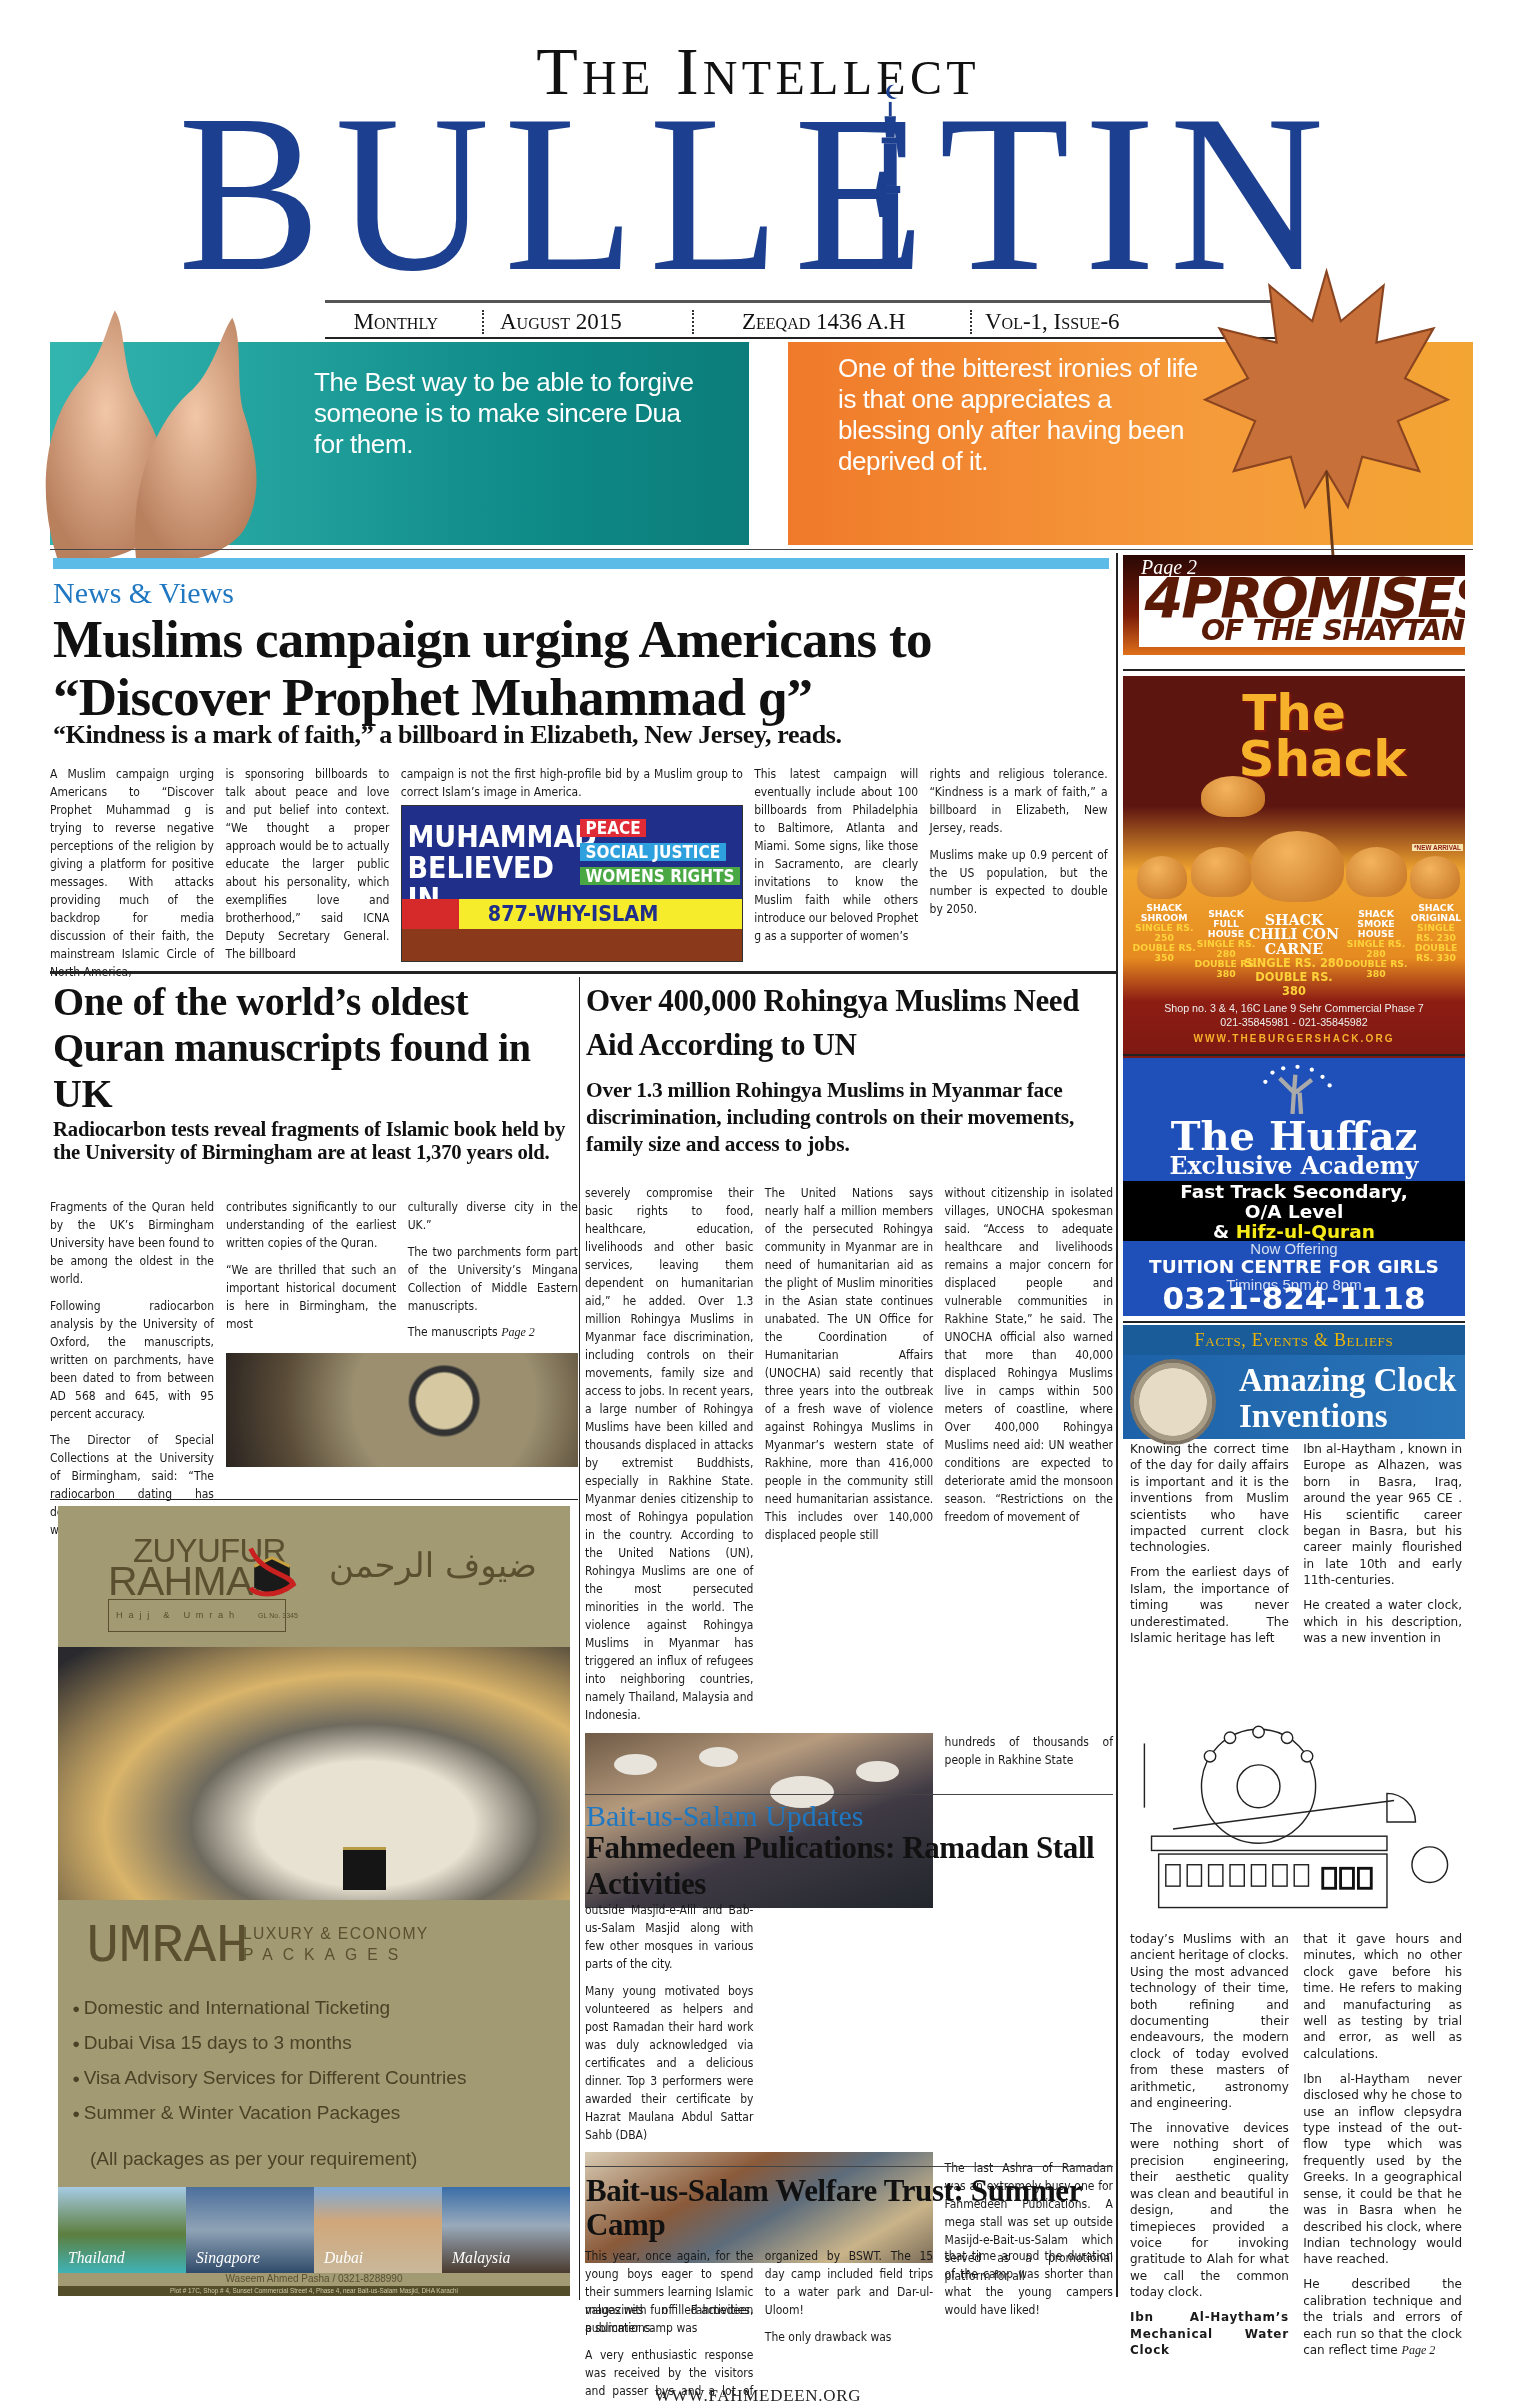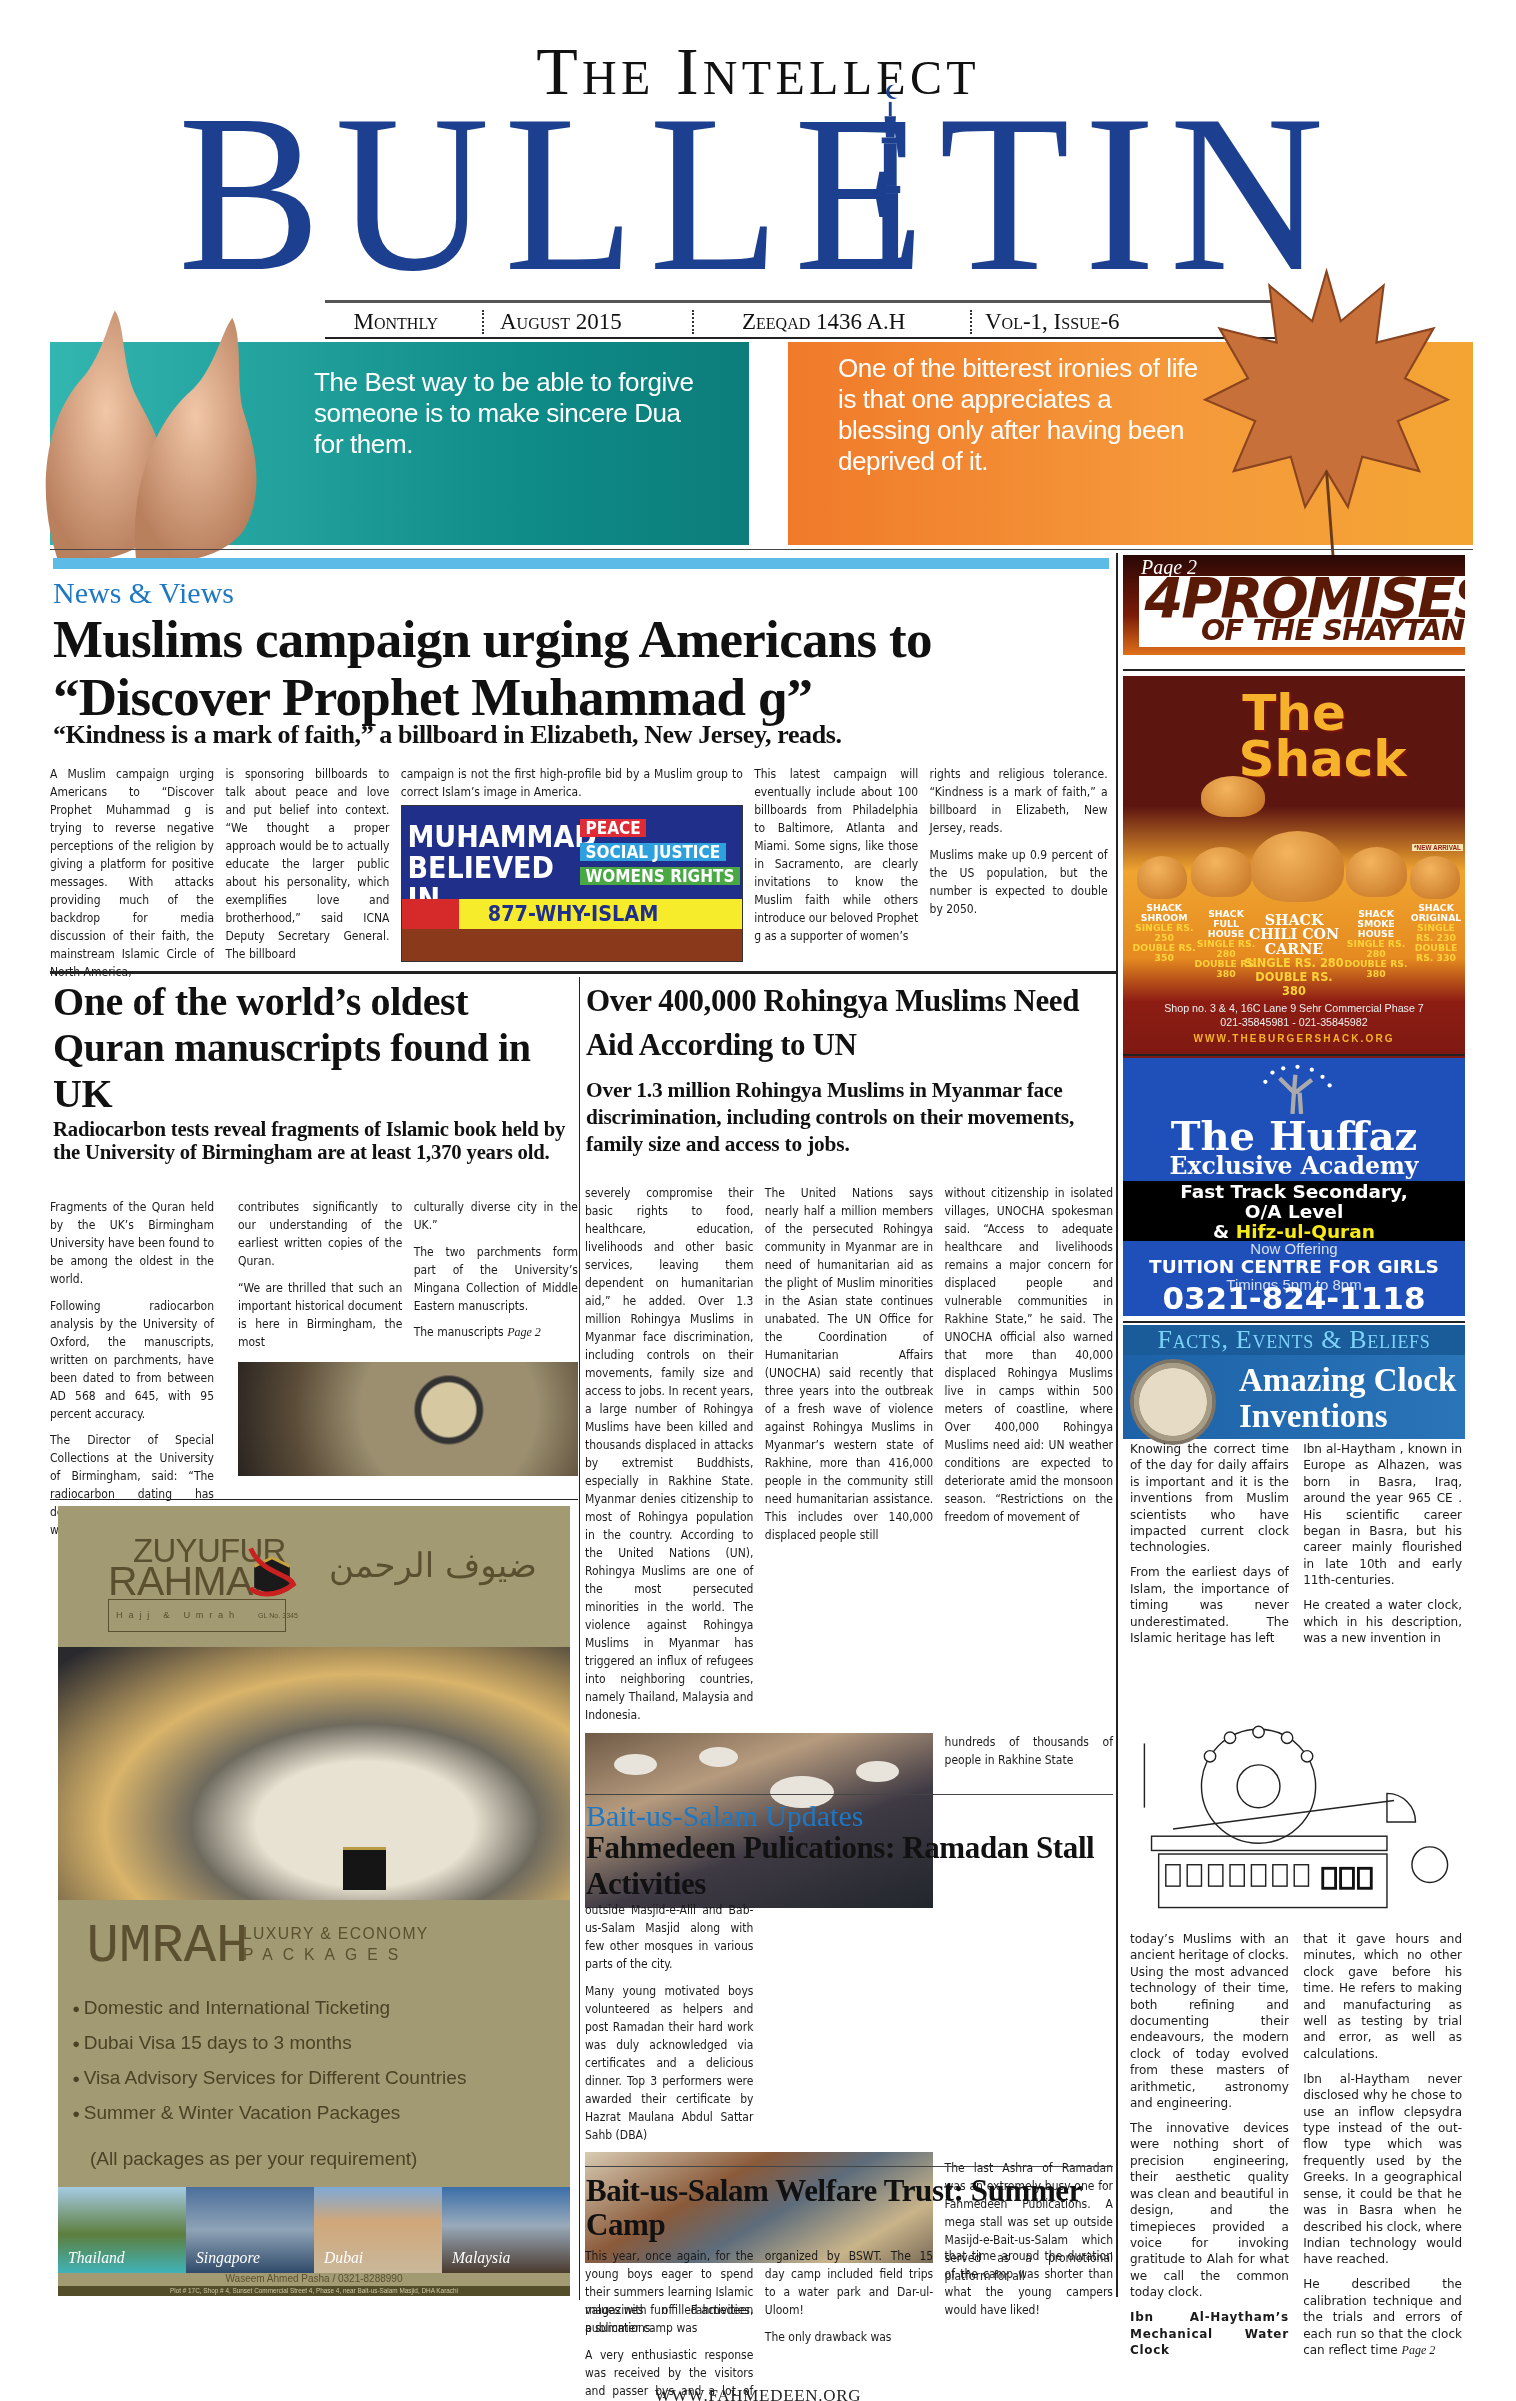--- a/index.html
+++ b/index.html
@@ -66,21 +66,21 @@
 #huffaz .tree{position:absolute;left:128px;top:5.7px;width:93px;height:50px}
 #huffaz .h1{position:absolute;left:0;right:0;top:58px;font-size:40px;line-height:40px;font-weight:bold;font-family:"DejaVu Serif",serif}
 #huffaz .h2{position:absolute;left:0;right:0;top:98px;font-size:23.5px;font-weight:bold;font-family:"DejaVu Serif",serif}
 #huffaz .band{position:absolute;left:0;right:0;top:114px;height:60px;background:#000;font-weight:bold;font-size:18.5px;line-height:20px;padding-top:1.4px;font-family:"DejaVu Sans",sans-serif}
 #huffaz .band .y{color:#f7ea19}
 #huffaz .off1{position:absolute;left:0;right:0;top:175px;font-size:15px;color:#d7e0f3}
 #huffaz .off2{position:absolute;left:0;right:0;top:193px;font-size:18.5px;font-weight:900;font-family:"DejaVu Sans",sans-serif}
 #huffaz .off3{position:absolute;left:0;right:0;top:213px;font-size:15px;color:#d7e0f3}
 #huffaz .phone{position:absolute;left:0;right:0;top:237px;font-size:33px;font-weight:900;line-height:33px;font-family:"DejaVu Sans",sans-serif}
 #side-rule3{left:1123px;top:1321px;width:342px;height:2.1px;background:#222}
-#facts-head{left:1123px;top:1325px;width:342px;height:30px;background:#1a5c9a;color:#7dd3fc;font-family:"Liberation Serif",serif;font-size:26px;line-height:30px;text-align:center;font-variant:small-caps;letter-spacing:0.7px}
+#facts-head{left:1123px;top:1325px;width:342px;height:30px;background:#1a5c9a;color:#eab308;font-family:"Liberation Serif",serif;font-size:18px;line-height:30px;text-align:center;font-variant:small-caps;letter-spacing:0.7px}
 #clock-banner{left:1123px;top:1355px;width:342px;height:84px;background:linear-gradient(90deg,#1d62a8,#2a74b8);color:#fff}
 #clock-banner .clock{position:absolute;left:7.1px;top:4.3px;width:86px;height:86px;border-radius:50%;background:radial-gradient(circle,#e6dcc6 0 55%,#a79c86 56% 64%,#7d7466 65% 72%,#d8d2c4 73%);}
 #clock-banner .t{position:absolute;left:116px;top:7.1px;font-size:33px;line-height:36px;font-weight:bold;font-family:"Liberation Serif",serif}
 #facts-body{left:1130px;top:1441px;width:332px}
 #facts-body .body-text{font-family:"DejaVu Sans",sans-serif;font-size:12px;line-height:16.4px}
 .clock-diagram{position:absolute;left:1123px;top:1722px;width:346px;height:207px}
 #facts-body2{left:1130px;top:1931px;width:332px}
 #facts-body2 .body-text{font-family:"DejaVu Sans",sans-serif;font-size:12px;line-height:16.4px}
 
 
@@ -354,21 +354,21 @@
         <p><span>He described the calibration technique and the trials and errors of each run so that the clock can reflect time</span> <i class="serif">Page 2</i></p>
       </div>
   </div>
 </div>
 
 <div class="abs" id="rule-row2"></div>
 <div class="vr abs" id="vrule-mid"></div>
 <div class="abs" id="headline-2">One of the world’s oldest Quran manuscripts found in UK</div>
 <div class="abs" id="sub-2">Radiocarbon tests reveal fragments of Islamic book held by the University of Birmingham are at least 1,370 years old.</div>
 <div class="abs body-text" id="art2">
-  <div style="display:grid;grid-template-columns:164px 1fr;column-gap:24px">
+  <div style="display:grid;grid-template-columns:164px 1fr;column-gap:12px">
     <div>
       <p>Fragments of the Quran held by the UK’s Birmingham University have been found to be among the oldest in the world.</p>
       <p>Following radiocarbon analysis by the University of Oxford, the manuscripts, written on parchments, have been dated to from between AD 568 and 645, with 95 percent accuracy.</p>
       <p>The Director of Special Collections at the University of Birmingham, said: “The radiocarbon dating has delivered an exciting result, which</p>
     </div>
     <div>
       <div style="display:grid;grid-template-columns:1fr 1fr;column-gap:11.4px">
         <div>
             <p>contributes significantly to our understanding of the earliest written copies of the Quran.</p>
             <p>“We are thrilled that such an important historical document is here in Birmingham, the most</p>

